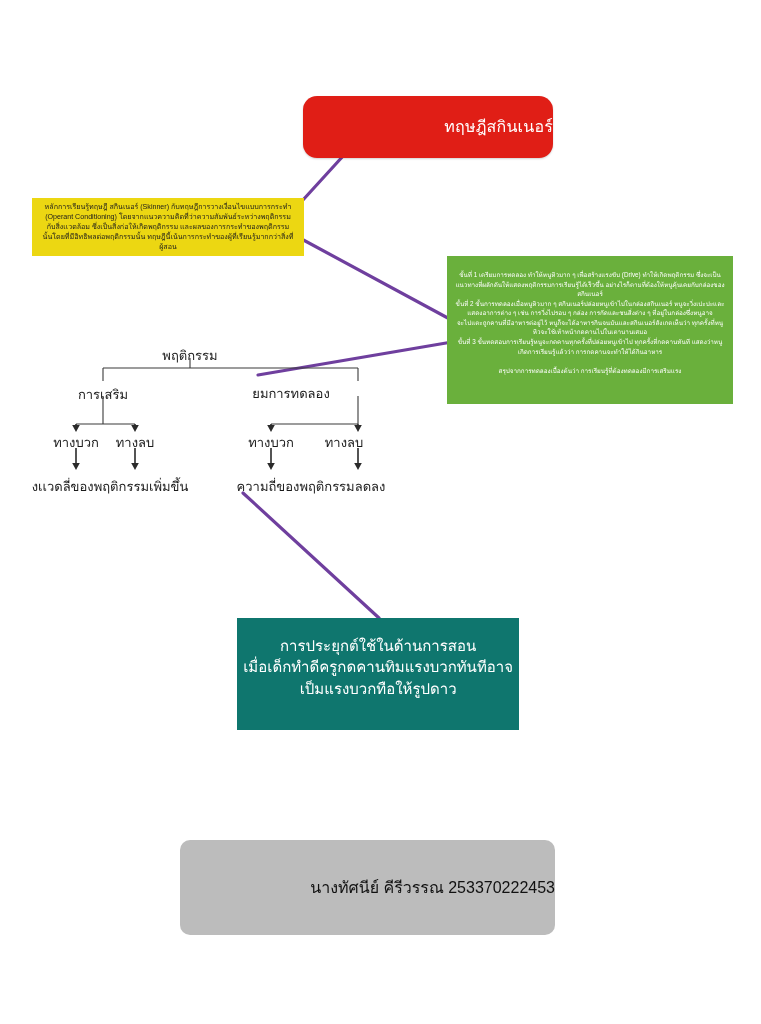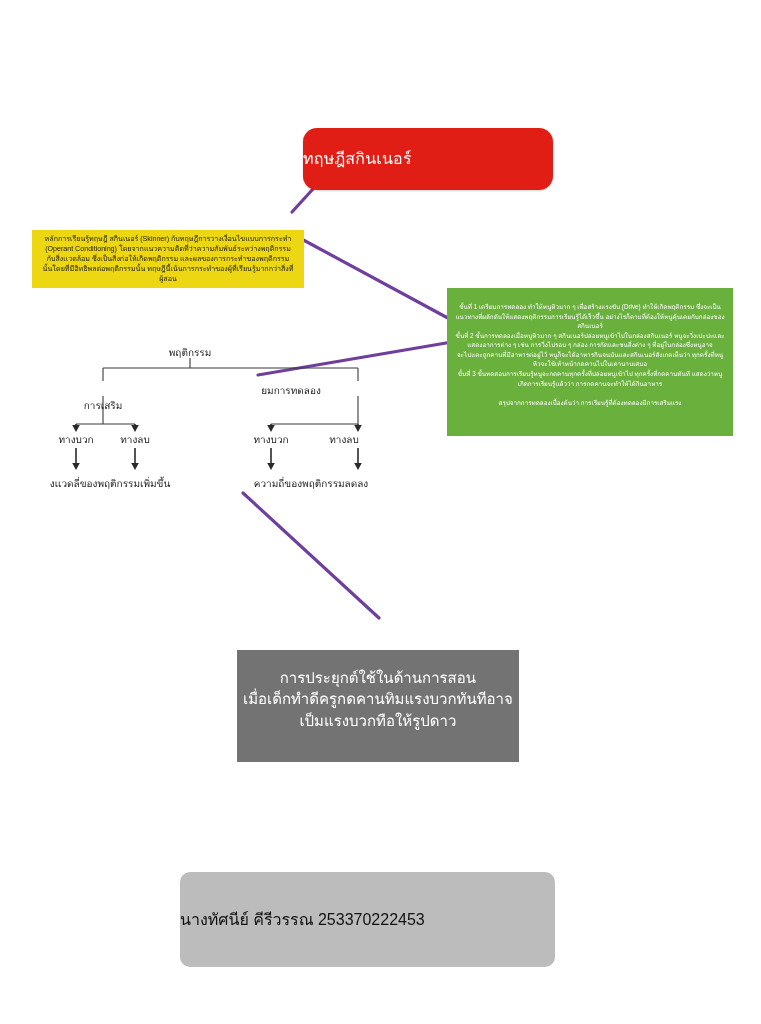--- a/index.html
+++ b/index.html
@@ -28,23 +28,22 @@
     height: 1024px;
     pointer-events: none;
   }
 
   
   .node {
     position: absolute;
     box-sizing: border-box;
     display: flex;
     align-items: center;
-    justify-content: flex-start;
+    justify-content: flex-end;
     text-align: center;
-    margin-top: 32px;
   }
 
   
   #title-node {
     left: 303px;
     top: 96px;
     width: 250px;
     height: 62px;
     background: #e01e16;
     border-radius: 14px;
@@ -89,21 +88,21 @@
     line-height: 1.52;
     width: 100%;
   }
 
   
   #application-node {
     left: 237px;
     top: 618px;
     width: 282px;
     height: 112px;
-    background: #737373;
+    background: #0f766e;
     padding: 6px;
   }
   #application-node .node-text {
     color: #ffffff;
     font-size: 15px;
     line-height: 1.42;
     margin-top: -14px;
   }
 
   
@@ -124,35 +123,35 @@
   #tree {
     position: absolute;
     left: 18px;
     top: 342px;
     width: 372px;
     height: 160px;
   }
   #tree .tlabel {
     position: absolute;
     color: #1a1a1a;
-    font-size: 10px;
+    font-size: 13px;
     white-space: nowrap;
     text-align: left;
     transform: translateX(-50%);
   }
   #tree svg {
     position: absolute;
     left: 0;
     top: 0;
     width: 372px;
     height: 160px;
     pointer-events: none;
   }
   .tree-root   { left: 172px; top: 3px; }
-  .tree-b1     { left: 85px;  top: 56px; }
+  .tree-b1     { left: 85px;  top: 42px; }
   .tree-b2     { left: 273px; top: 41px; }
   .tree-l1     { left: 58px;  top: 90px; }
   .tree-l2     { left: 117px; top: 90px; }
   .tree-l3     { left: 253px; top: 90px; }
   .tree-l4     { left: 326px; top: 90px; }
   .tree-o1     { left: 92px;  top: 134px; }
   .tree-o2     { left: 293px; top: 134px; }
 </style>
 </head>
 <body>

